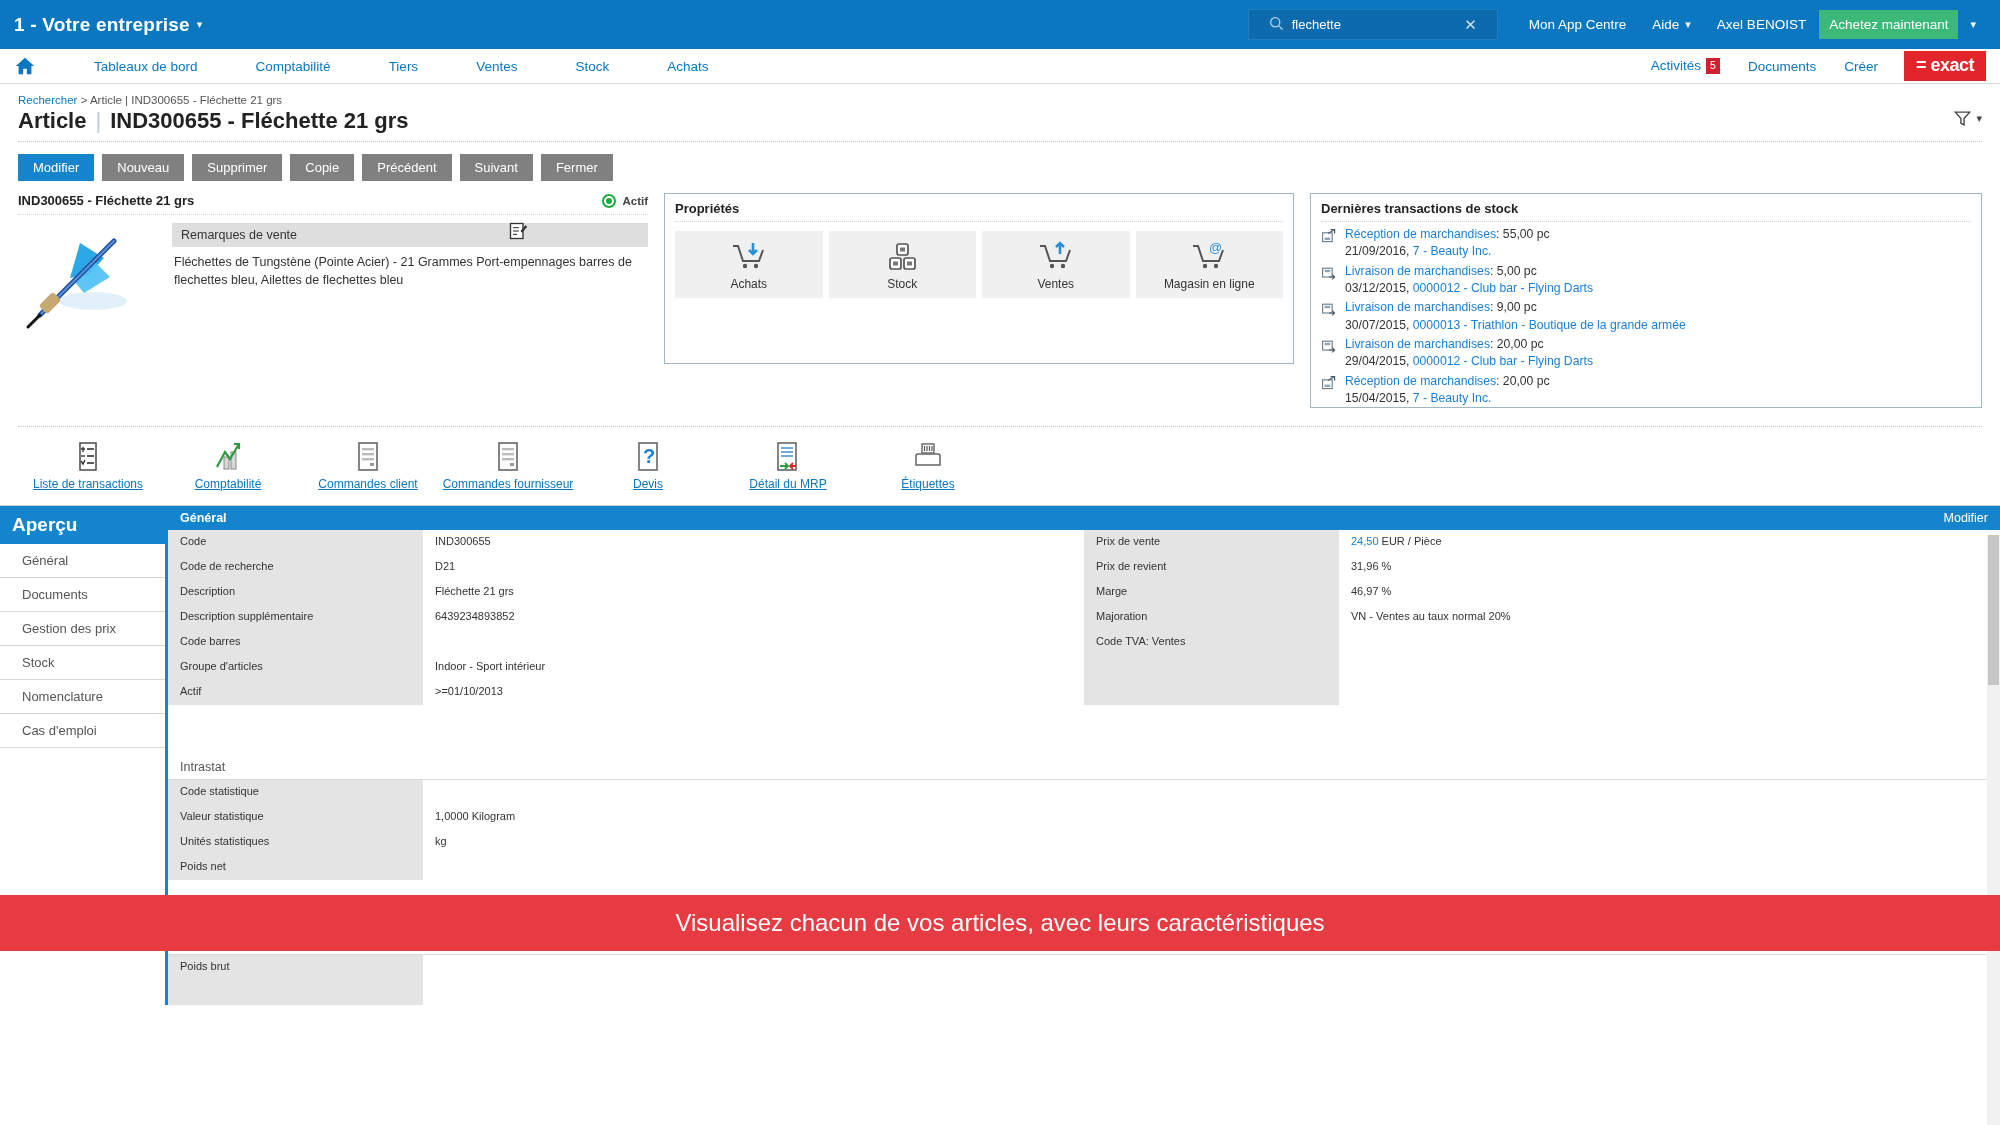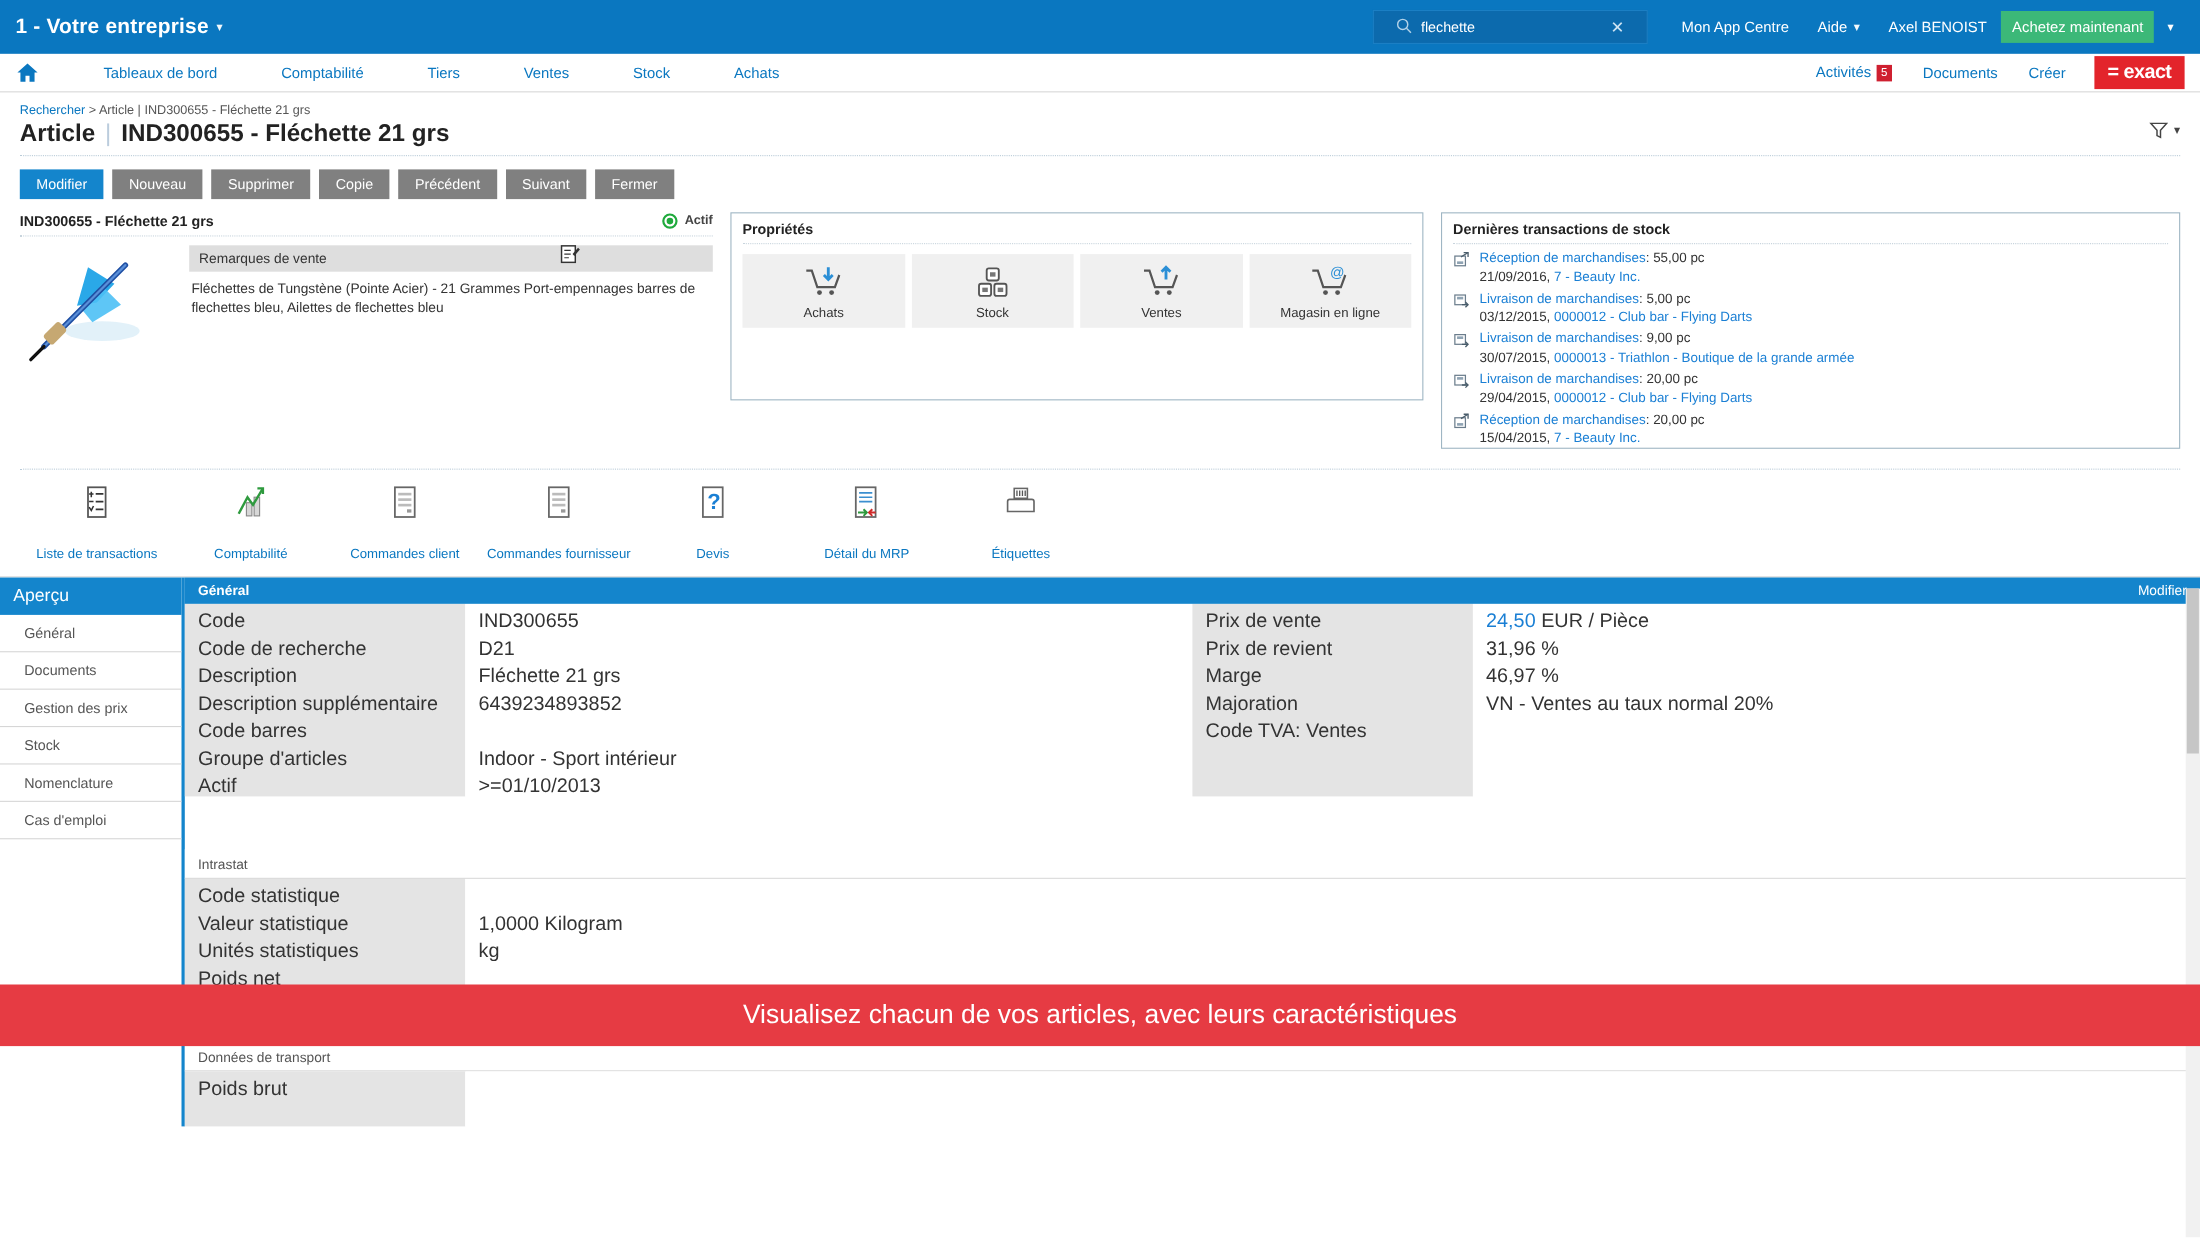--- a/index.html
+++ b/index.html
@@ -104,46 +104,46 @@
   .titem .ic { width:17px; flex:none; padding-top:2px; }
   .titem .body { font-size:12.2px; line-height:1.42; }
   .lnk { color:#1a7fd4; cursor:pointer; }
   .gray { color:#333; }
 
   
   .stripdiv { border-top:1px dotted #b9cbd8; margin:18px 18px 0; }
   .strip { display:flex; padding:10px 18px 0 18px; gap:0; }
   .sitem { width:140px; text-align:center; cursor:pointer; }
   .sitem .ic { height:40px; display:flex; align-items:center; justify-content:center; }
-  .sitem .lbl { color:#0a77c0; font-size:12px; margin-top:19px; }
+  .sitem .lbl { color:#0a77c0; font-size:12px; margin-top:0;text-decoration:underline; }
 
   
   .lower { display:flex; margin-top:14px; border-top:1px solid #cfcfcf; }
   .sidenav { width:168px; flex:none; border-right:3px solid #1485cc; background:#fff; }
   .sn-head {
-    background:#1485cc; color:#fff; font-size:16px; font-weight:400;
+    background:#1485cc; color:#fff; font-size:19px; font-weight:700;
     padding:8px 12px; cursor:pointer;
   }
   .sn-item {
     font-size:13px; color:#555; padding:9px 12px 9px 22px;
     border-bottom:1px solid #d6d6d6; cursor:pointer;
   }
   .content { flex:1; position:relative; }
   .sec-head {
     background:#1485cc; color:#fff; font-size:12.5px; font-weight:700;
     padding:5px 12px; display:flex; align-items:center;
   }
   .sec-head .edit { margin-left:auto; font-weight:400; cursor:pointer; }
   .sec-head.plain { background:#fff; color:#555; font-weight:400; border-bottom:1px solid #d8d8d8; padding:7px 12px 5px; }
 
   .grid2 { display:flex; }
   .col { flex:1; display:flex; }
   .lblcol { width:255px; flex:none; background:#e4e4e4; }
   .valcol { flex:1; background:#fff; }
-  .cell { height:25px; font-size:18px; color:#333; padding:5px 12px; white-space:nowrap; overflow:hidden; }
+  .cell { height:25px; font-size:11px; color:#333; padding:5px 12px; white-space:nowrap; overflow:hidden; }
   .cell.sm { font-size:12px; }
 
   
   .banner {
     position:absolute; left:0; right:0; top:895px; height:56px;
     background:#e63b43; display:flex; align-items:center; justify-content:center;
     color:#fff; font-size:24px; z-index:40;
   }
   
   .vscroll { position:absolute; right:0; top:535px; width:13px; bottom:0; background:#f1f1f1; z-index:30; }

